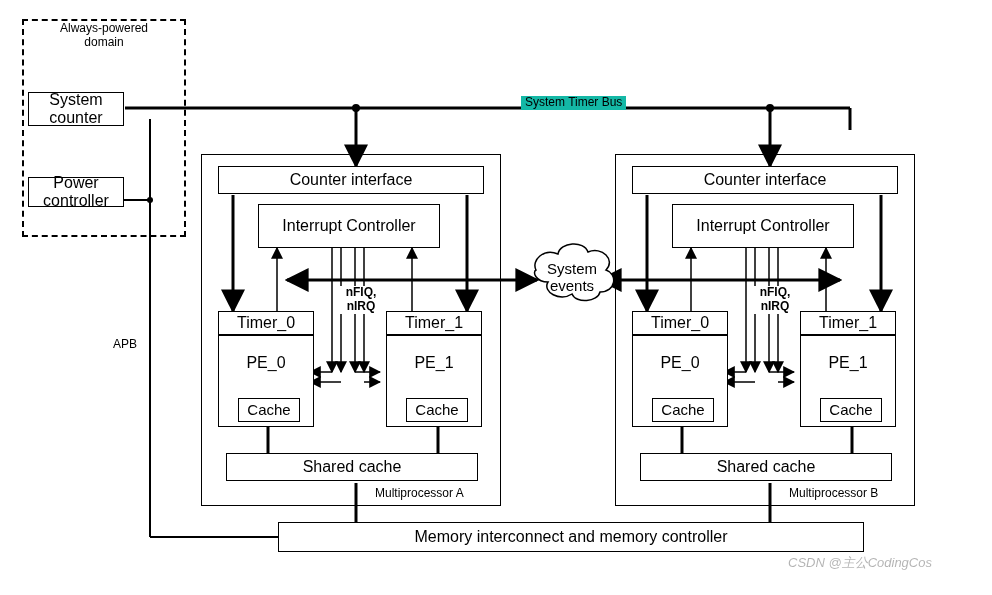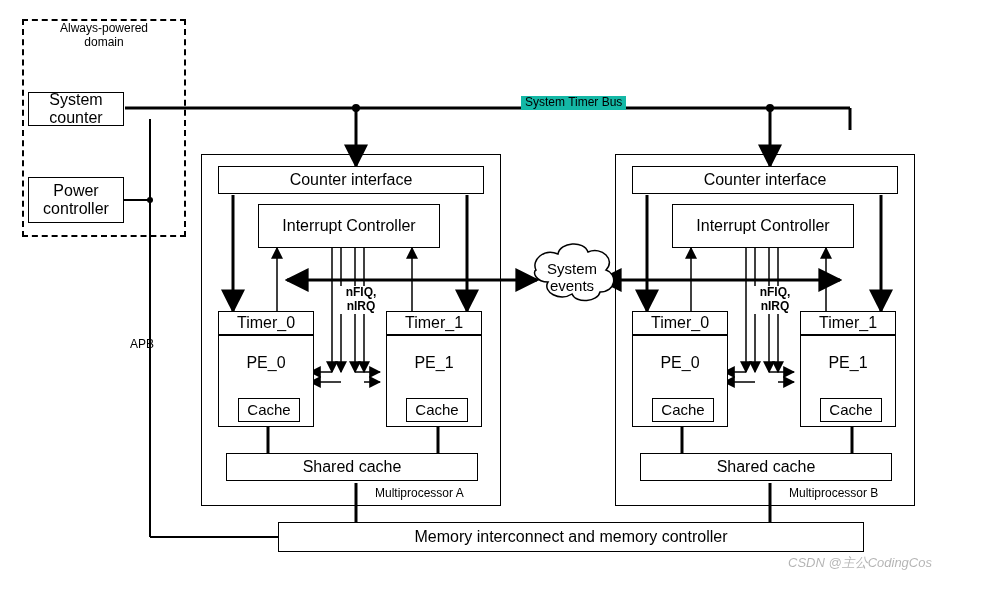--- a/index.html
+++ b/index.html
@@ -128,26 +128,26 @@
 </svg>
 
 <div class="dashed-region" style="left:22px; top:19px; width:164px; height:218px;"></div>
 <div class="lbl" style="left:37px; top:22px; text-align:center; width:134px;">Always-powered
 domain</div>
 
 <div class="node" style="left:28px; top:92px; width:96px; height:34px;">
   <span>System
 counter</span>
 </div>
-<div class="node" style="left:28px; top:177px; width:96px; height:46px;">
+<div class="node" style="left:28px; top:177px; width:96px; height:30px;">
   <span>Power
 controller</span>
 </div>
 
-<div class="lbl" style="left:130px; top:338px;">APB</div>
+<div class="lbl" style="left:113px; top:338px;">APB</div>
 <div class="lbl" style="left:505px; top:96px; background:#14b8a6; padding:0 4px;margin-left:16px;">System Timer Bus</div>
 
 <svg class="svg-layer" width="992" height="595" style="z-index:2;">
   <path d="M 536 270
            c -5 -10 8 -22 22 -16
            c 2 -12 26 -14 30 -2
            c 14 -6 28 8 18 18
            c 12 4 10 22 -6 22
            c -2 10 -24 12 -28 2
            c -12 8 -30 -2 -24 -12

